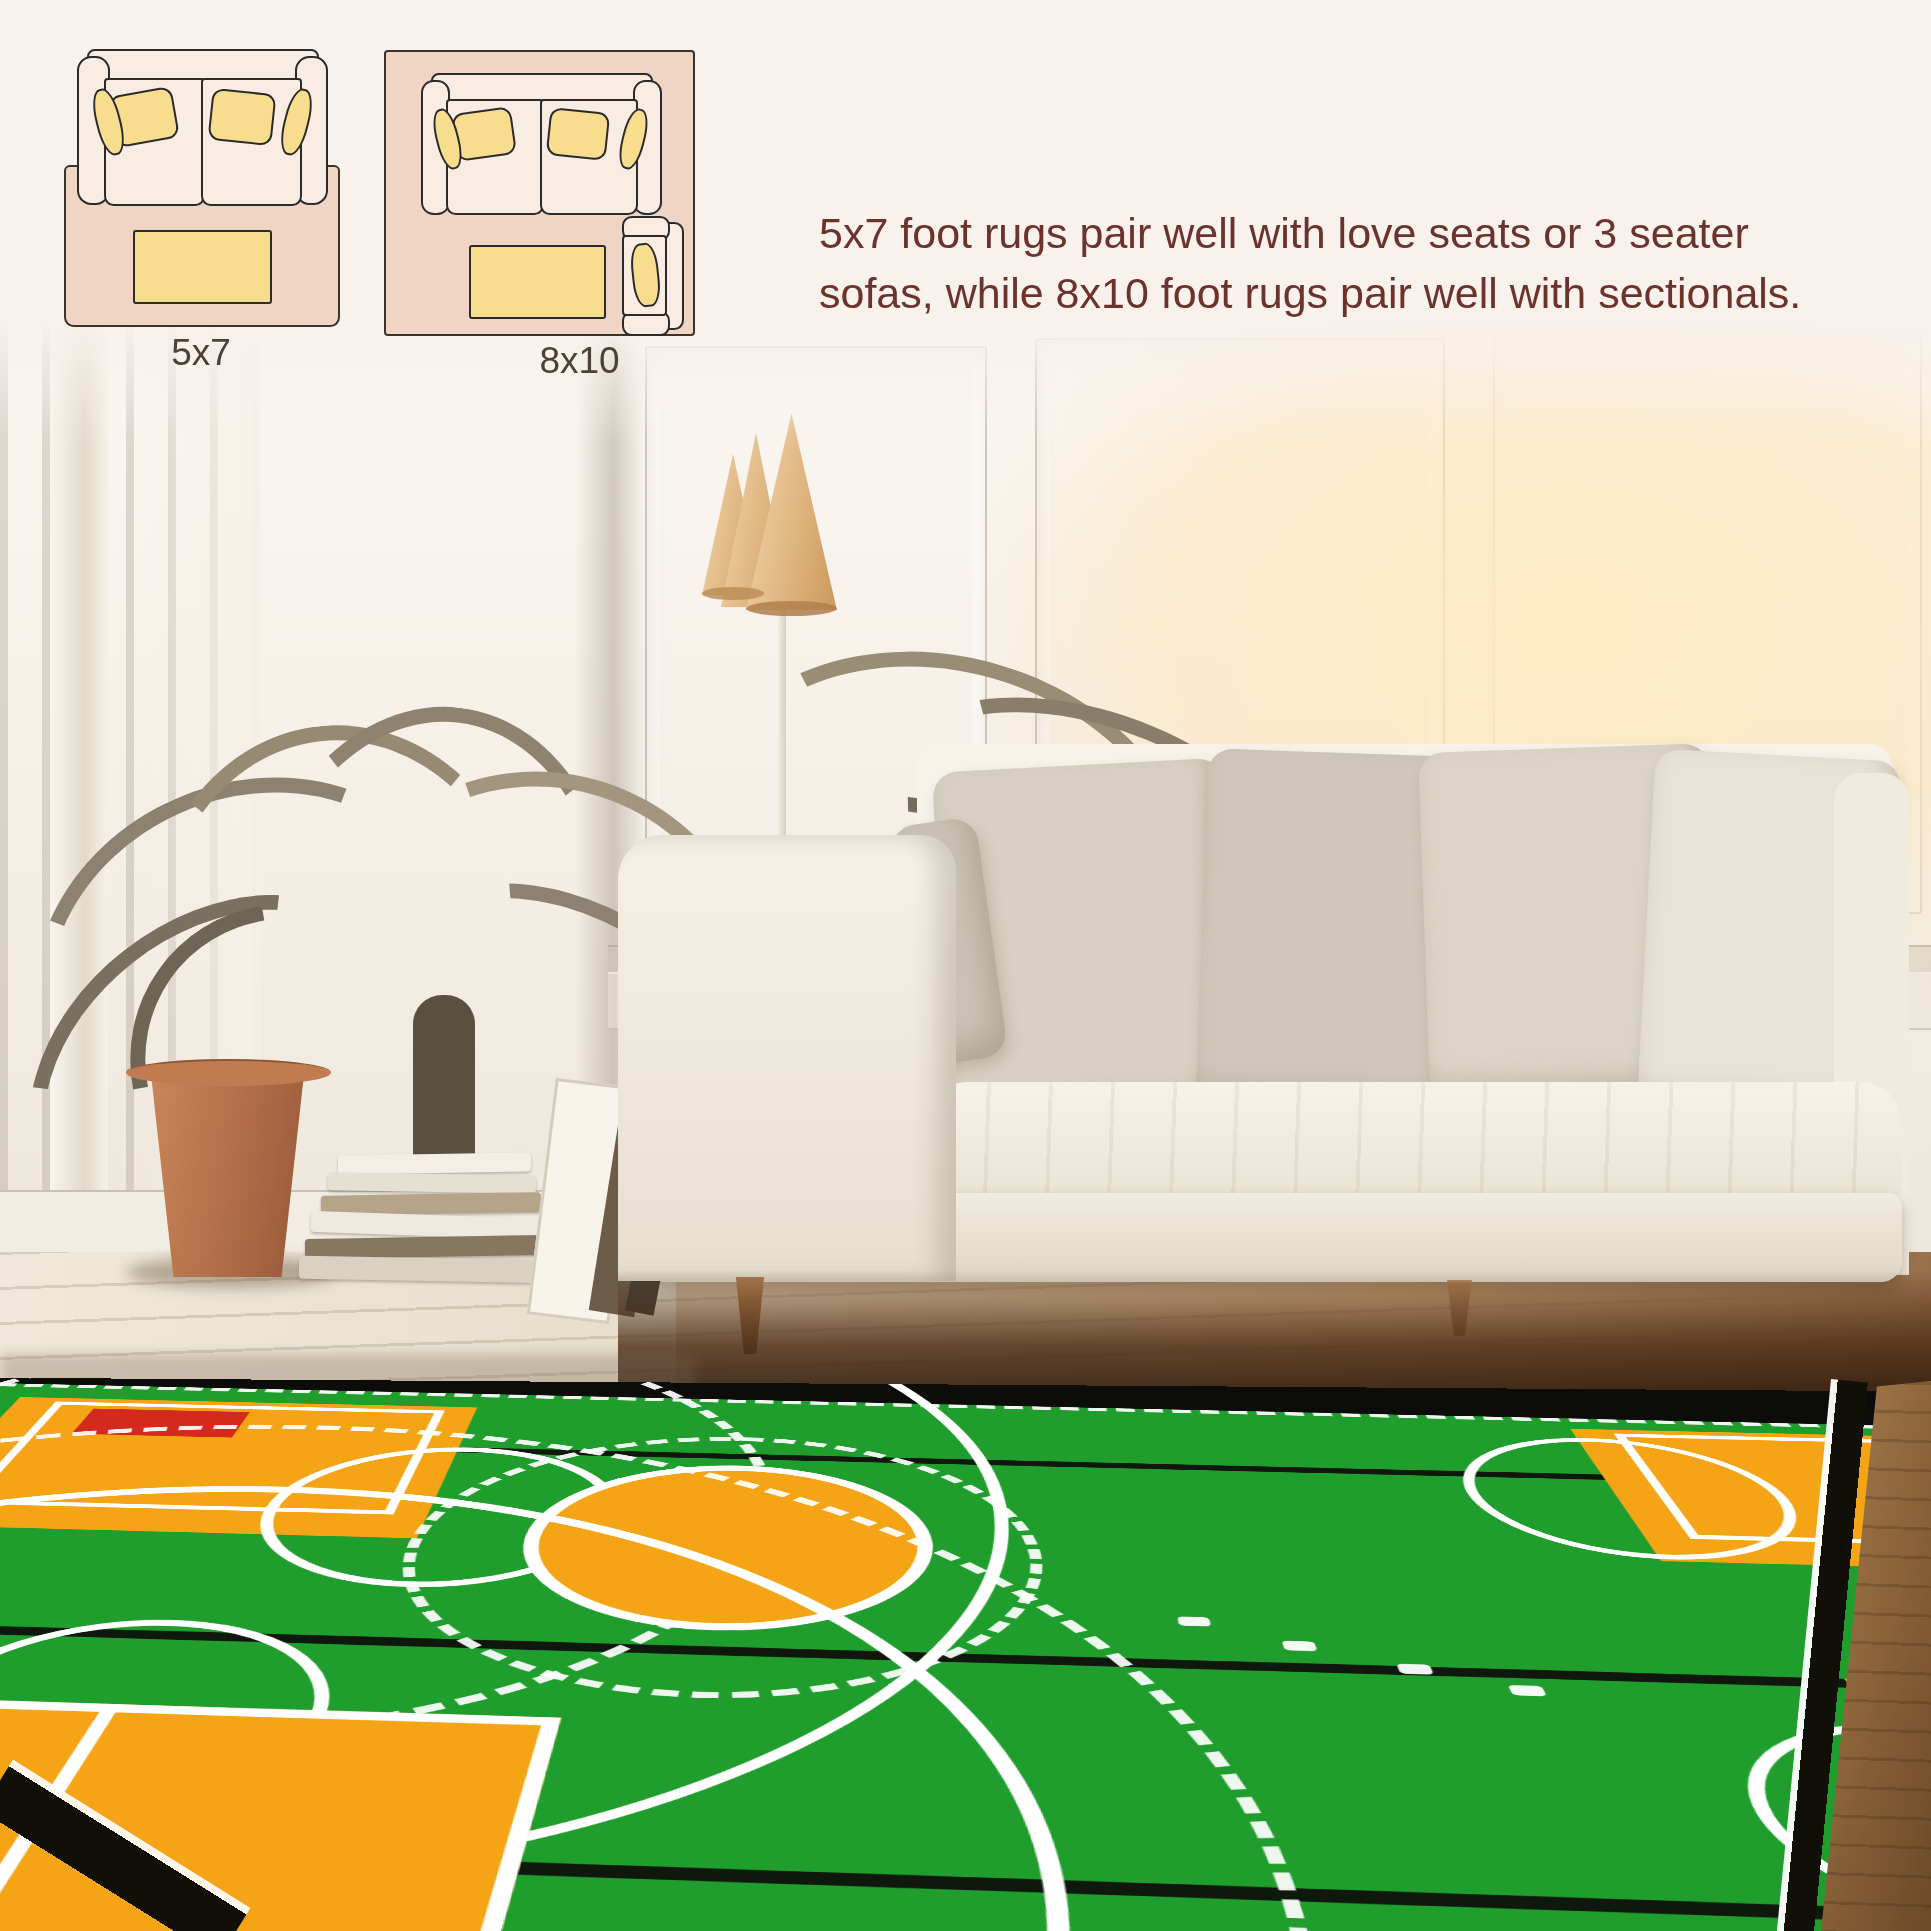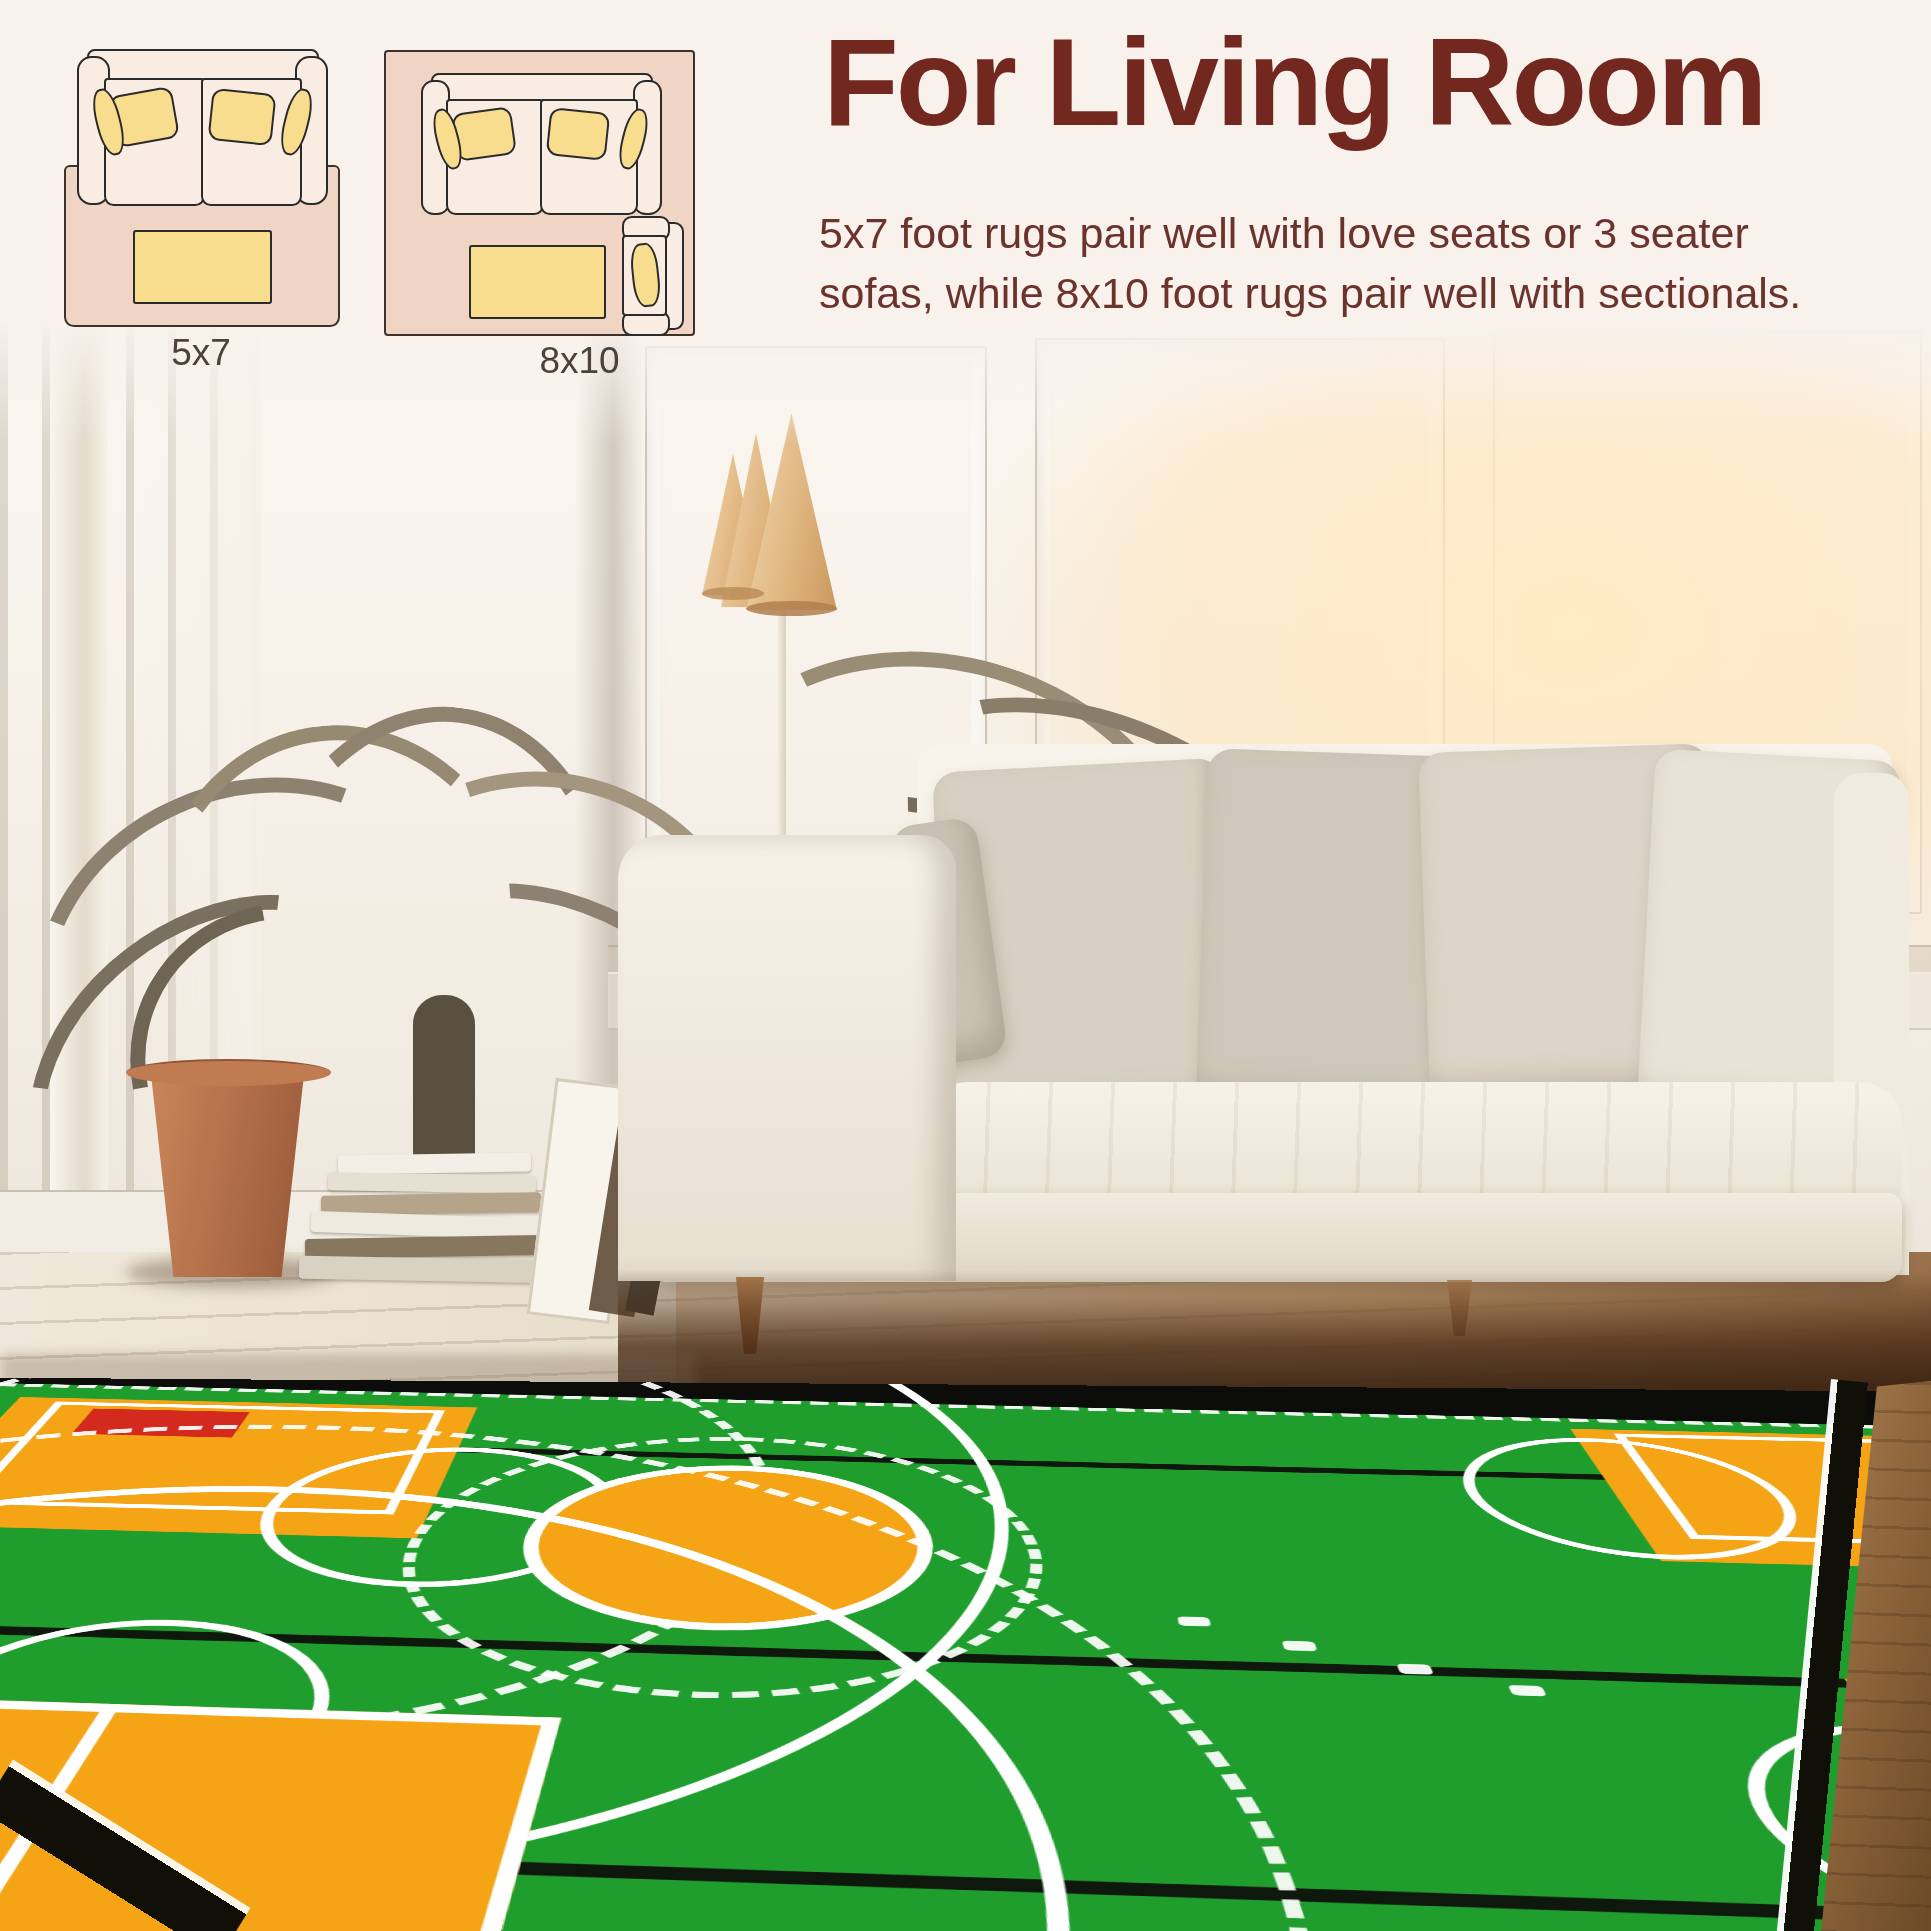--- a/index.html
+++ b/index.html
@@ -215,21 +215,20 @@
       <div class="abs" style="left:234px;top:164px;width:62px;height:116px;">
         <div class="abs d-outline" style="left:39px;top:5.8px;width:21px;height:104px;border-radius:9.7px;"></div>
         <div class="abs d-outline" style="left:1.9px;top:0;width:44px;height:21px;border-radius:9.7px;"></div>
         <div class="abs d-outline" style="left:1.9px;top:95px;width:44px;height:21px;border-radius:9.7px;"></div>
         <div class="abs d-outline" style="left:1.9px;top:19.3px;width:41px;height:77px;border-radius:3.9px;"></div>
         <div class="abs d-yellow" style="left:11.6px;top:27px;width:23px;height:60px;border-radius:40%;transform:rotate(-6deg);"></div>
       </div>
     </div>
     <div class="abs size-label" style="left:483px;top:340px;width:193px;">8x10</div>
 
-    <h1 class="abs headline" style="left:823px;top:17.4px;margin:0;">For Living Room</h1>
     <p class="abs para" style="left:819px;top:203px;width:1130px;margin:0;">
       <span>5x7 foot rugs pair well with love seats or 3 seater</span>
       <span>sofas, while 8x10 foot rugs pair well with sectionals.</span>
     </p>
   </div>
 
 </div>
 
 
 </body></html>

